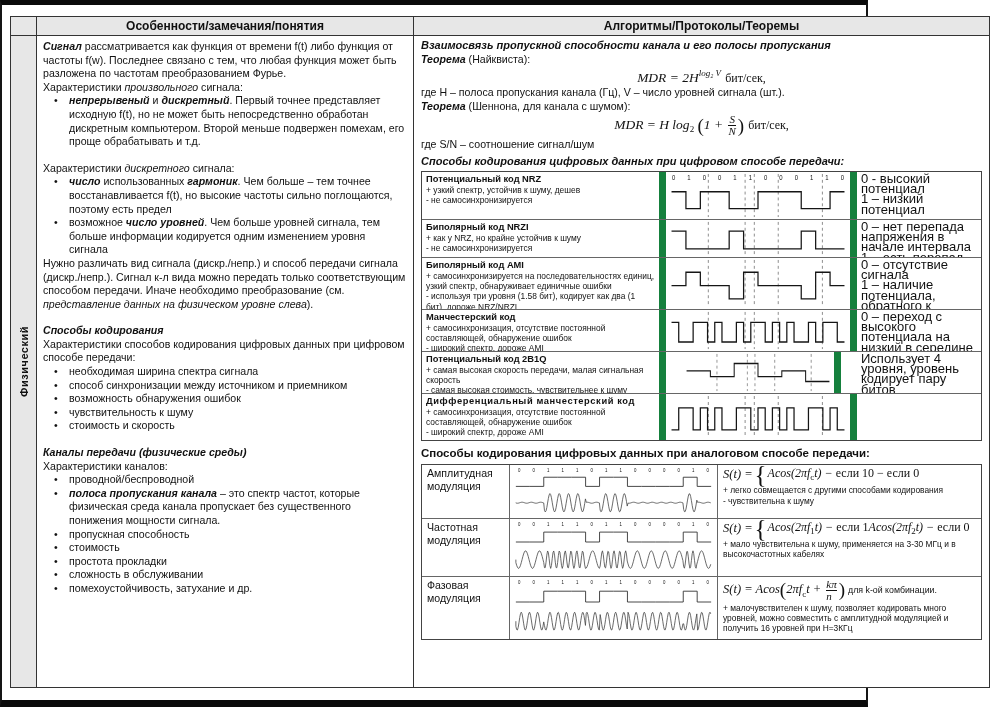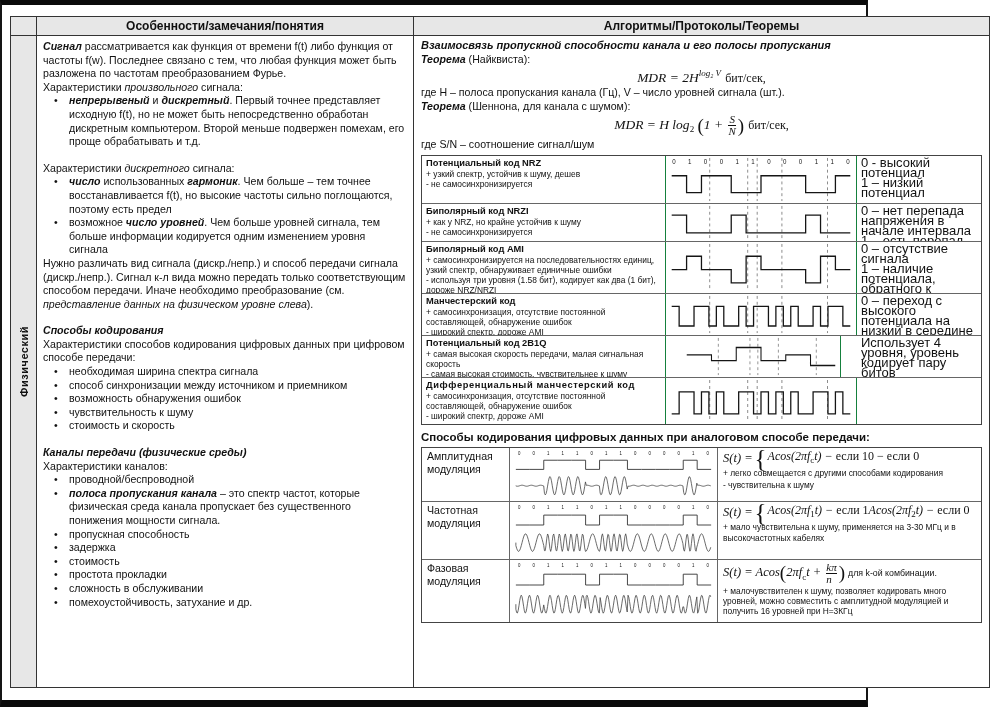--- a/index.html
+++ b/index.html
@@ -35,21 +35,21 @@
   sub.f-sub { font-size:9px; }
   .frac { display:inline-flex; flex-direction:column; vertical-align:middle; font-size:11px; line-height:11px; font-style:italic; margin:0 2px; }
   .frac .den { border-top:1px solid #111; }
   .bigp { font-size:19px; vertical-align:-3px; font-style:normal; }
   .sec-h { font-weight:bold; font-style:italic; font-size:11px; margin-top:3px; }
   .sec-h2 { font-weight:bold; font-size:11.5px; margin-top:6px; }
   
   .dtable { border:1px solid #444; margin-top:3px; width:100%; }
   .drow { display:grid; grid-template-columns:244px 1fr 124px; border-bottom:1px solid #666; }
   .drow:last-child { border-bottom:none; }
-  .dcell { border-right:1px solid #15803d; padding:2px 4px 1px 4px; overflow:hidden; }
+  .dcell { border-right:7px solid #15803d; padding:2px 4px 1px 4px; overflow:hidden; }
   .dcell:last-child { border-right:none; }
   .dname { font-weight:bold; font-size:9.3px; line-height:11px; }
   .dname.spaced { letter-spacing:0.6px; }
   .ddesc { font-size:8.4px; line-height:10.2px; }
   .dnote { font-size:13px; line-height:10.2px; }
   .dwave { padding:0; }
   .dwave svg, .awave svg { display:block; width:100%; height:100%; }
   
   .atable { border:1px solid #444; margin-top:3px; width:100%; }
   .arow { display:grid; grid-template-columns:88px 208px 1fr; border-bottom:1px solid #666; }
@@ -106,21 +106,20 @@
           <li><span>чувствительность к шуму</span></li>
           <li><span>стоимость и скорость</span></li>
         </ul>
         <div class="spacer"></div>
         <div class="para"><span class="st-bi">Каналы передачи (физические среды)</span></div>
         <div class="para"><span>Характеристики каналов:</span></div>
         <ul class="blist">
           <li><span>проводной/беспроводной</span></li>
           <li><span class="st-bi">полоса пропускания канала</span><span> – это спектр частот, которые физическая среда канала пропускает без существенного понижения мощности сигнала.</span></li>
           <li><span>пропускная способность</span></li>
-          <li><span>задержка</span></li>
           <li><span>стоимость</span></li>
           <li><span>простота прокладки</span></li>
           <li><span>сложность в обслуживании</span></li>
           <li><span>помехоустойчивость, затухание и др.</span></li>
         </ul>
       </div>
 
     <div class="rightcol">
       <div class="rc-h1">Взаимосвязь пропускной способности канала и его полосы пропускания</div>
       <div class="thmline"><span class="tw">Теорема</span><span> (Найквиста):</span></div>
@@ -131,20 +130,21 @@
       <div class="thmline"><span class="tw">Теорема</span><span> (Шеннона, для канала с шумом):</span></div>
       <div class="formula">
         <span class="f-m">MDR = H log</span><sub class="f-sub">2</sub>
         <span class="bigp">(</span><span class="f-m">1 + </span><span class="frac">
             <span>S</span>
             <span class="den">N</span>
           </span><span class="bigp">)</span><span class="f-unit">бит/сек,</span>
       </div>
       <div class="where">где S/N – соотношение сигнал/шум</div>
 
+      <div class="sec-h">Способы кодирования цифровых данных при цифровом способе передачи:</div>
       <div class="dtable" id="dtable">
           <div class="drow" style="height: 48px;">
             <div class="dcell">
               <div class="dname">Потенциальный код NRZ</div>
               <div class="ddesc">+ узкий спектр, устойчив к шуму, дешев</div>
               <div class="ddesc">- не самосинхронизируется</div>
             </div>
             <div class="dcell dwave">
               <svg viewBox="0 0 200 48" preserveAspectRatio="none">
                 <line x1="46" x2="46" y1="2" y2="46" stroke="#555" stroke-width="0.7" stroke-dasharray="3 3"></line>

